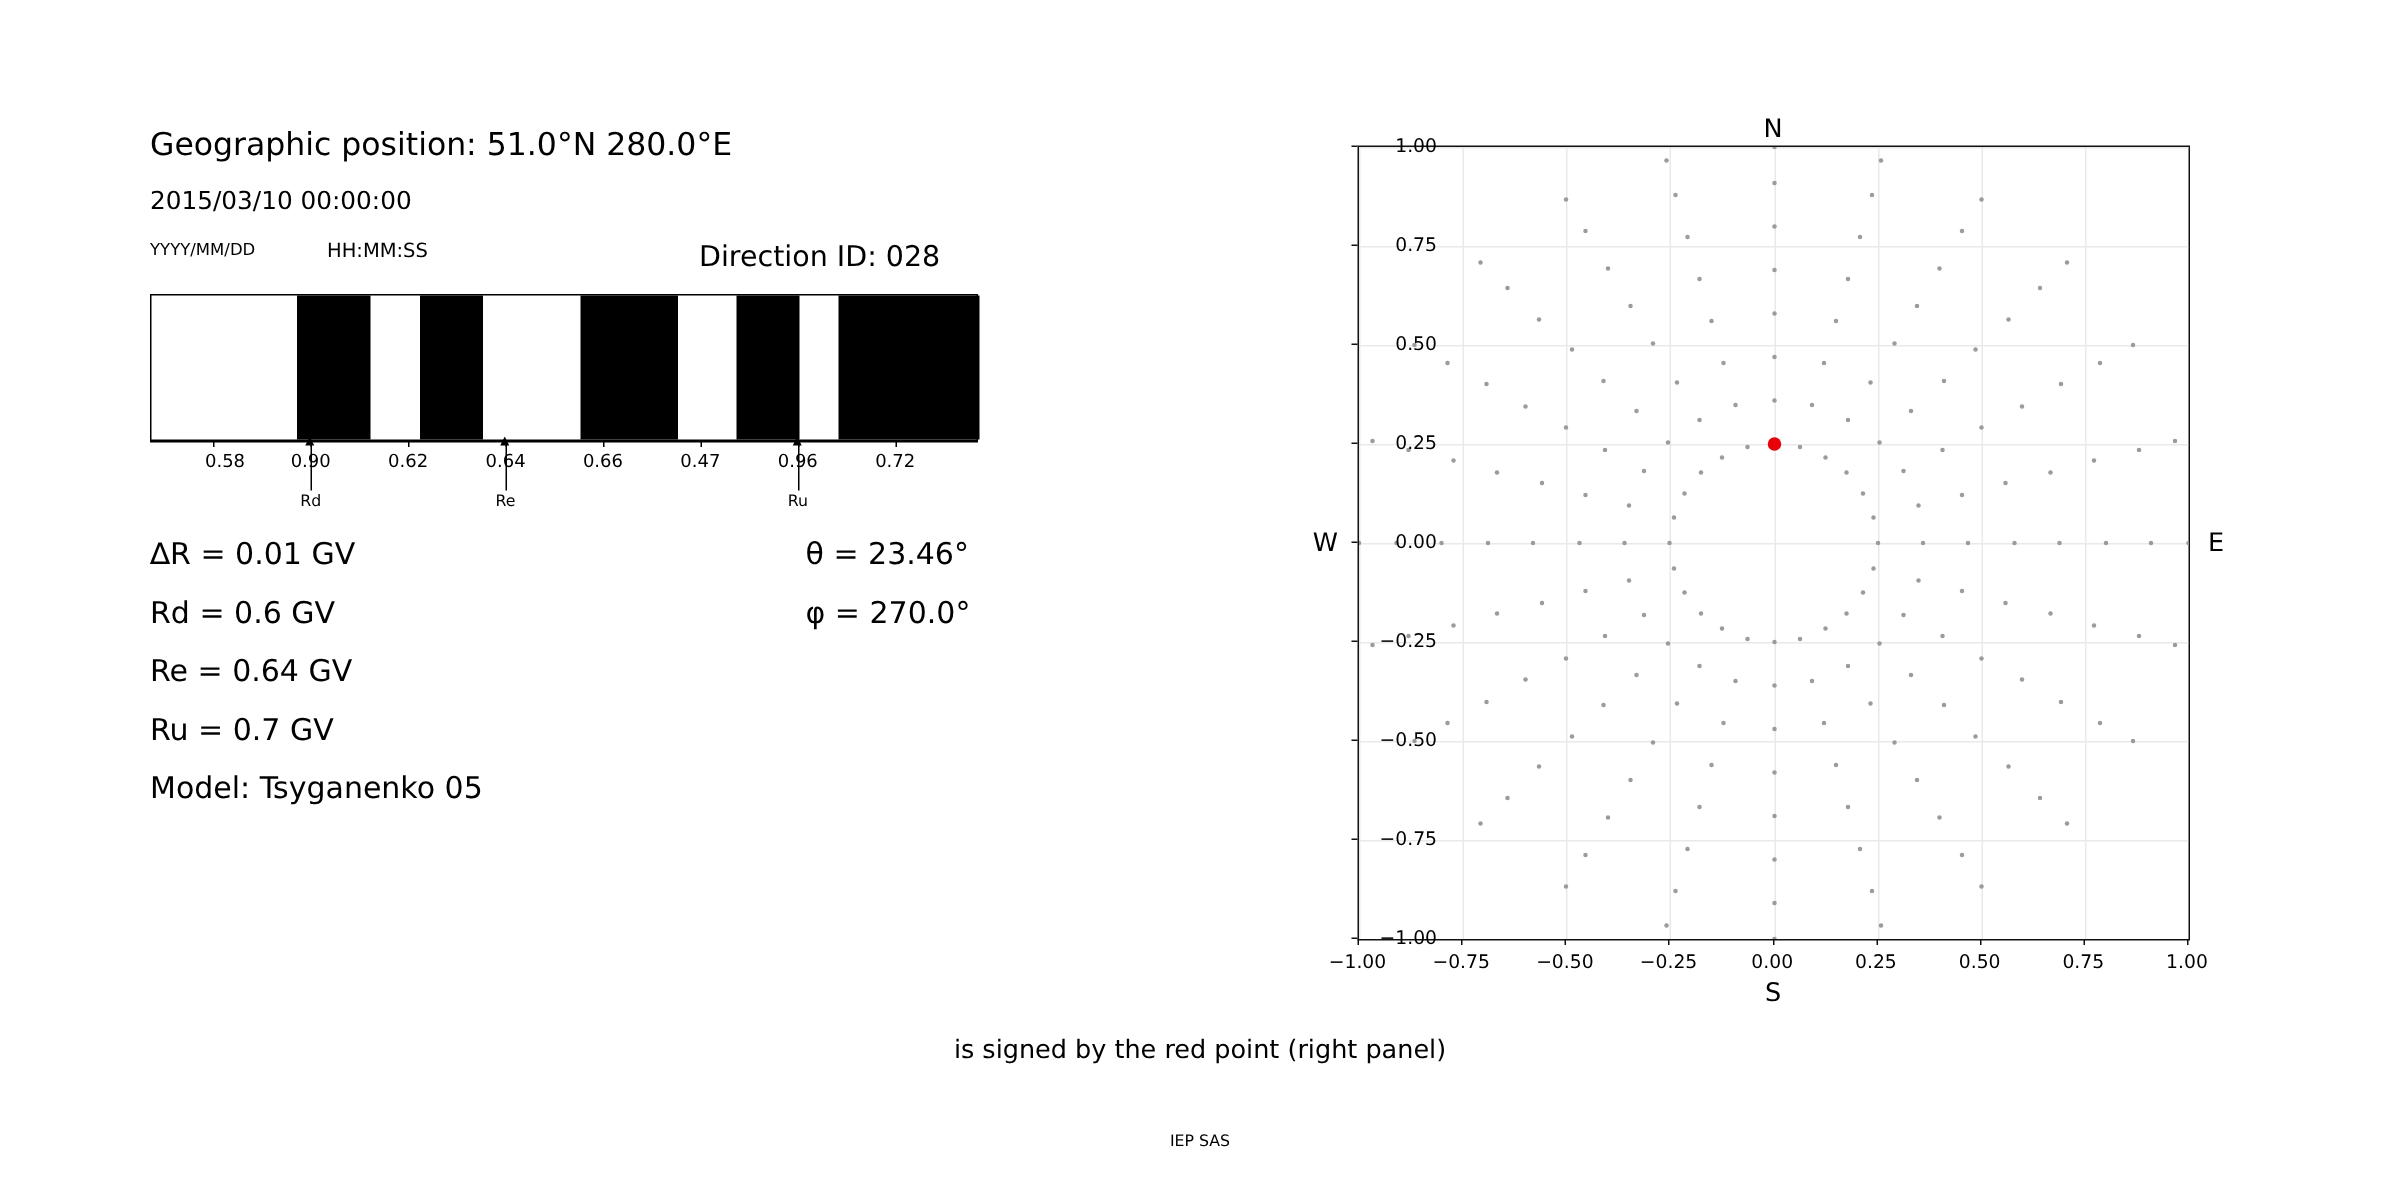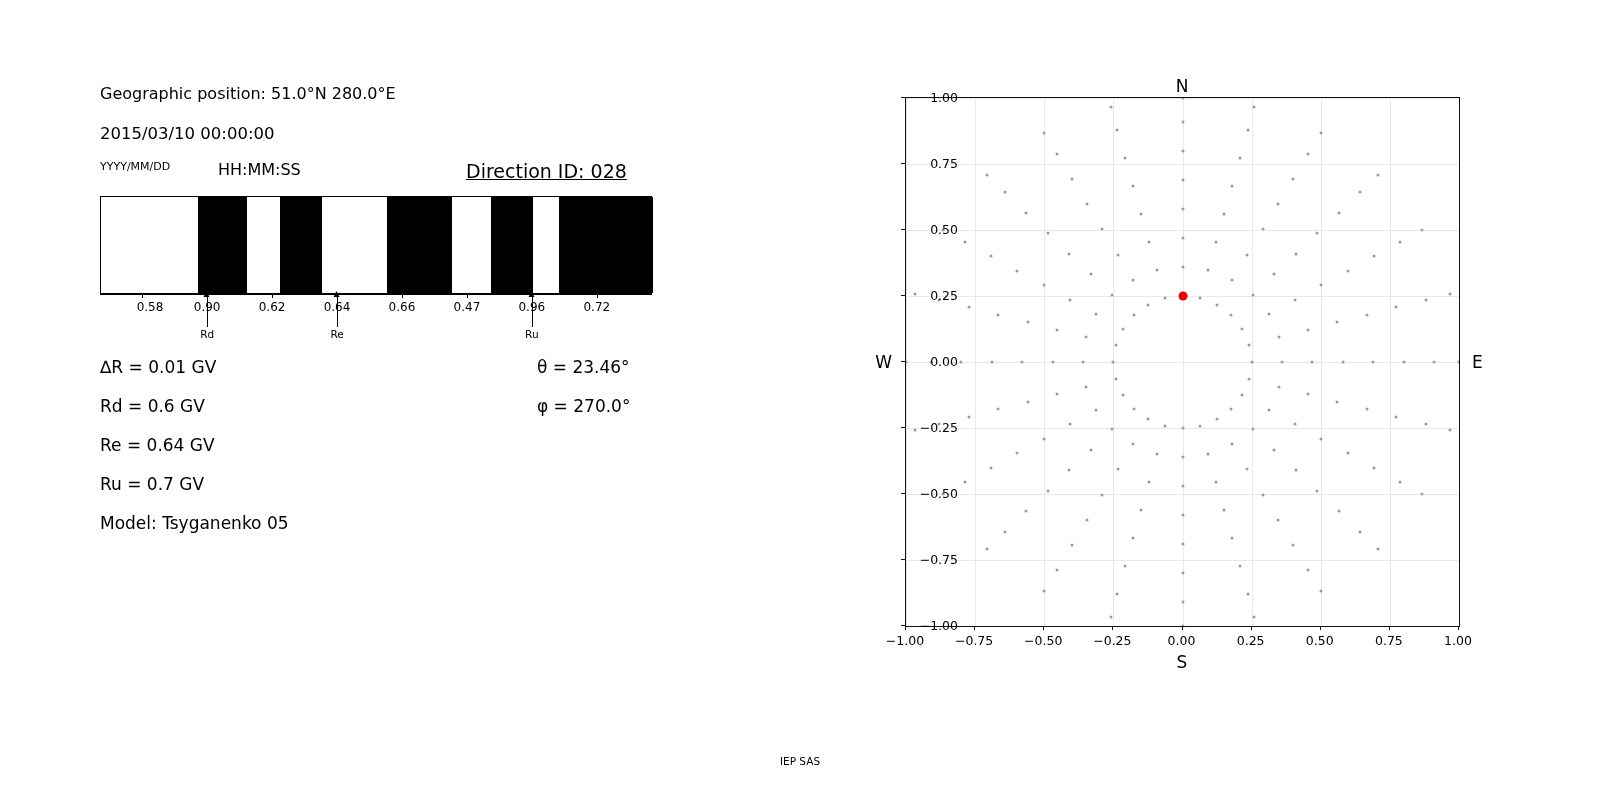--- a/index.html
+++ b/index.html
@@ -19,51 +19,50 @@
     position: absolute;
     left: 0;
     top: 0;
     width: 760px;
     height: 660px;
   }
   .geo-line {
     position: absolute;
     left: 100px;
     top: 84px;
-    font-size: 16px;
+    font-size: 21px;
     white-space: nowrap;
   }
   .date-line {
     position: absolute;
     left: 100px;
     top: 124px;
     font-size: 16.5px;
     white-space: nowrap;
   }
   .fmt-date {
     position: absolute;
     left: 100px;
     top: 160px;
     font-size: 11px;
     white-space: nowrap;
   }
   .fmt-time {
     position: absolute;
     left: 218px;
     top: 160px;
-    font-size: 16px;
+    font-size: 13px;
     white-space: nowrap;
   }
   .dir-id {
     position: absolute;
     left: 466px;
     top: 160px;
     font-size: 19px;
     white-space: nowrap;
-    text-decoration: underline;
   }
 
   
   .penumbra {
     position: absolute;
     left: 100px;
     top: 196px;
     width: 552px;
     height: 98px;
     border: 1px solid #000;
@@ -115,21 +114,21 @@
   }
   .marker-label {
     position: absolute;
     font-size: 10.5px;
     transform: translateX(-50%);
     white-space: nowrap;
   }
 
   .stat {
     position: absolute;
-    font-size: 17px;
+    font-size: 20px;
     white-space: nowrap;
   }
   .stat-left { left: 100px; }
   .stat-right { left: 537px; }
 
   
   .panel-right {
     position: absolute;
     left: 820px;
     top: 40px;
@@ -534,14 +533,15 @@
       <div class="xtick" style="left: 499.75px; top: 593px;">0.50</div>
       <div class="xtickmark" style="left: 499.75px; top: 586px;"></div>
       <div class="xtick" style="left: 568.875px; top: 593px;">0.75</div>
       <div class="xtickmark" style="left: 568.875px; top: 586px;"></div>
       <div class="xtick" style="left: 638px; top: 593px;">1.00</div>
       <div class="xtickmark" style="left: 638px; top: 586px;"></div>
     </div>
 </div>
 
 <div class="caption">
+  <div>is signed by the red point (right panel)</div>
 </div>
 <div class="footer">IEP SAS</div>
 
 </body></html>

